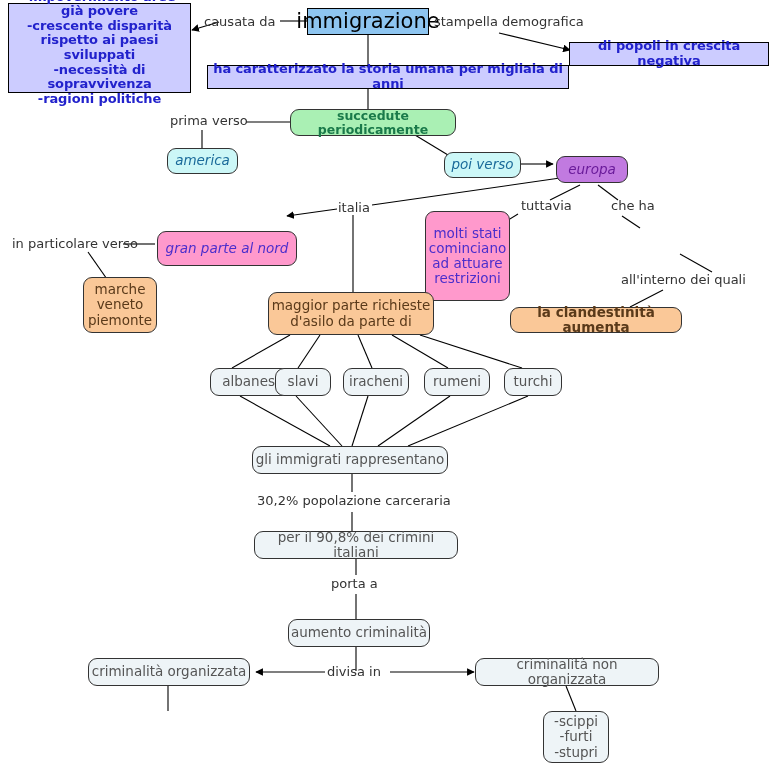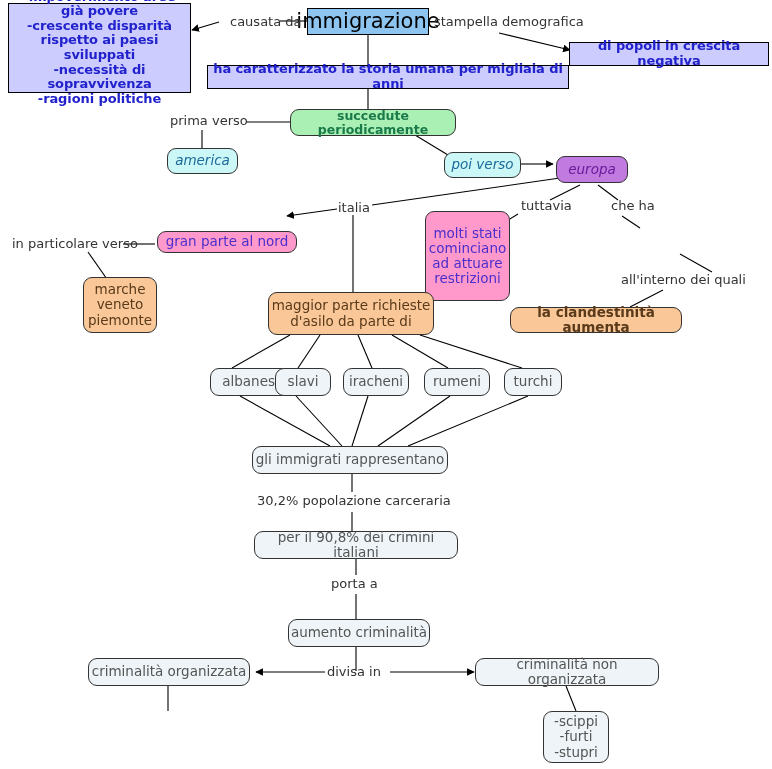--- a/index.html
+++ b/index.html
@@ -188,21 +188,21 @@
   <div class="node rect" style="left:207px; top:65px; width:362px; height:24px;">ha  caratterizzato la storia umana per migliaia di anni</div>
 
   <div class="node round green" style="left:290px; top:109px; width:166px; height:27px;">succedute periodicamente</div>
 
   <div class="node round cyan" style="left:167px; top:148px; width:71px; height:26px;">america</div>
 
   <div class="node round cyan" style="left:444px; top:152px; width:77px; height:26px;">poi verso</div>
 
   <div class="node round purple" style="left:556px; top:156px; width:72px; height:27px;">europa</div>
 
-  <div class="node round pink" style="left:157px; top:231px; width:140px; height:22px;">gran parte al nord</div>
+  <div class="node round pink" style="left:157px; top:231px; width:140px; height:35px;font-style:italic;">gran parte al nord</div>
 
   <div class="node round orange" style="left:83px; top:277px; width:74px; height:56px;">marche
 veneto
 piemonte</div>
 
   <div class="node round pink" style="left:425px; top:211px; width:85px; height:90px;">molti stati
 cominciano
 ad attuare
 restrizioni</div>
 
@@ -230,21 +230,21 @@
 
   <div class="node round plain" style="left:88px; top:658px; width:162px; height:28px;">criminalità organizzata</div>
 
   <div class="node round plain" style="left:475px; top:658px; width:184px; height:28px;">criminalità non organizzata</div>
 
 
   <div class="node round plain" style="left:543px; top:711px; width:66px; height:52px;">-scippi
 -furti
 -stupri</div>
 
-  <div class="edge-label" style="left:230px; top:14px;">causata da</div>
+  <div class="edge-label" style="left:204px; top:14px;">causata da</div>
 
   <div class="edge-label" style="left:434px; top:14px;">stampella demografica</div>
 
   <div class="edge-label" style="left:170px; top:113px;">prima verso</div>
 
   <div class="edge-label" style="left:338px; top:200px;">italia</div>
 
   <div class="edge-label" style="left:521px; top:198px;">tuttavia</div>
 
   <div class="edge-label" style="left:611px; top:198px;">che ha</div>

